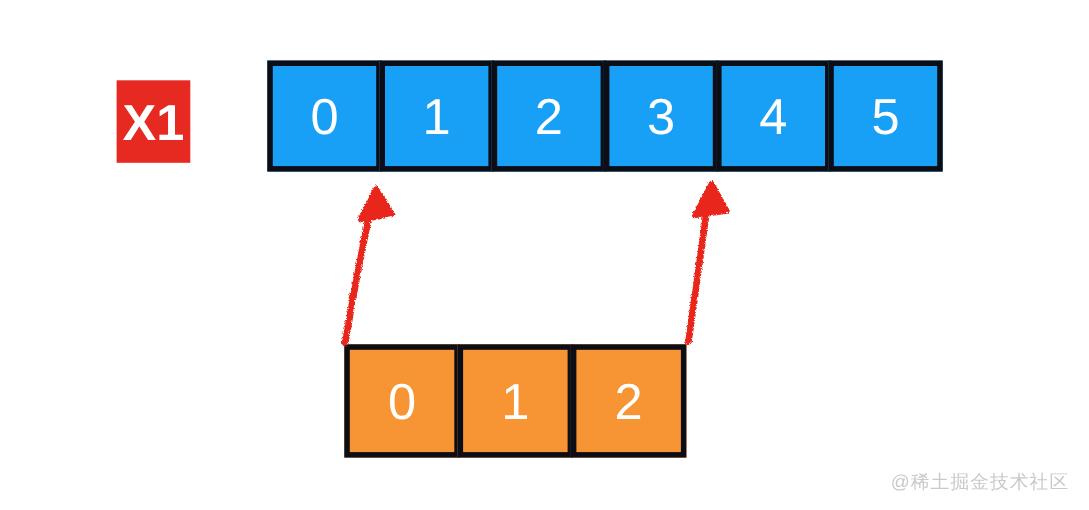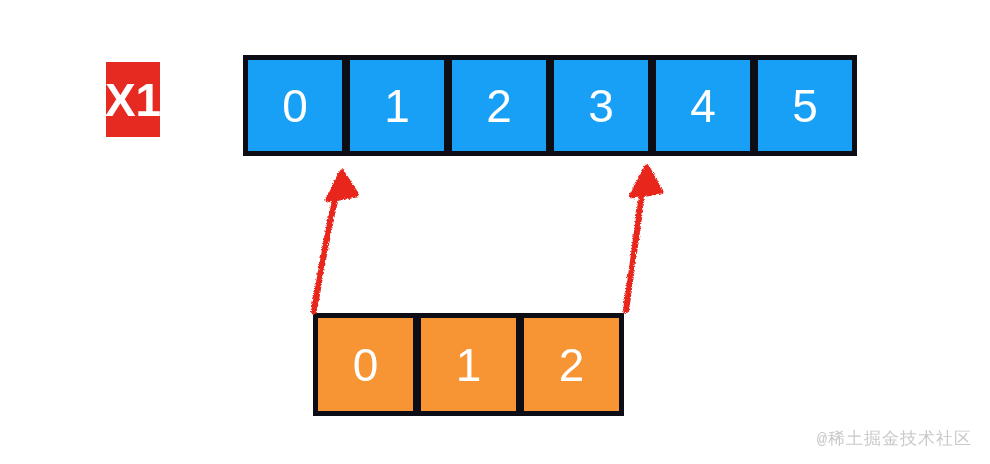--- a/index.html
+++ b/index.html
@@ -23,21 +23,21 @@
     display: flex;
     align-items: center;
     justify-content: center;
     background: #e62a22;
     color: #ffffff;
     font-size: 46px;
     font-weight: 700;
     letter-spacing: 0px;
     line-height: 1;
   }
-  #label-x1 { left: 106px; top: 62px;  width: 54px; height: 75px; }
+  #label-x1 { left: 106px; top: 73px;  width: 67px; height: 75px; }
   #label-x2 { left: 120px; top: 330px; width: 74px; height: 74px; }
 
   
   .array-row {
     position: absolute;
     display: flex;
     box-sizing: border-box;
   }
   .cell {
     box-sizing: border-box;
@@ -77,21 +77,21 @@
   }
 
   
   #watermark {
     position: absolute;
     right: 18px;
     bottom: 14px;
     color: #c9c9c9;
     font-size: 17px;
     letter-spacing: 1px;
-    font-family: Liberation Mono, monospace;
+    font-family: Liberation Sans, sans-serif;
     white-space: nowrap;
   }
 </style>
 </head>
 <body>
 
 <div id="canvas">
 
   <div id="label-x1" class="row-label">X1</div>
 

